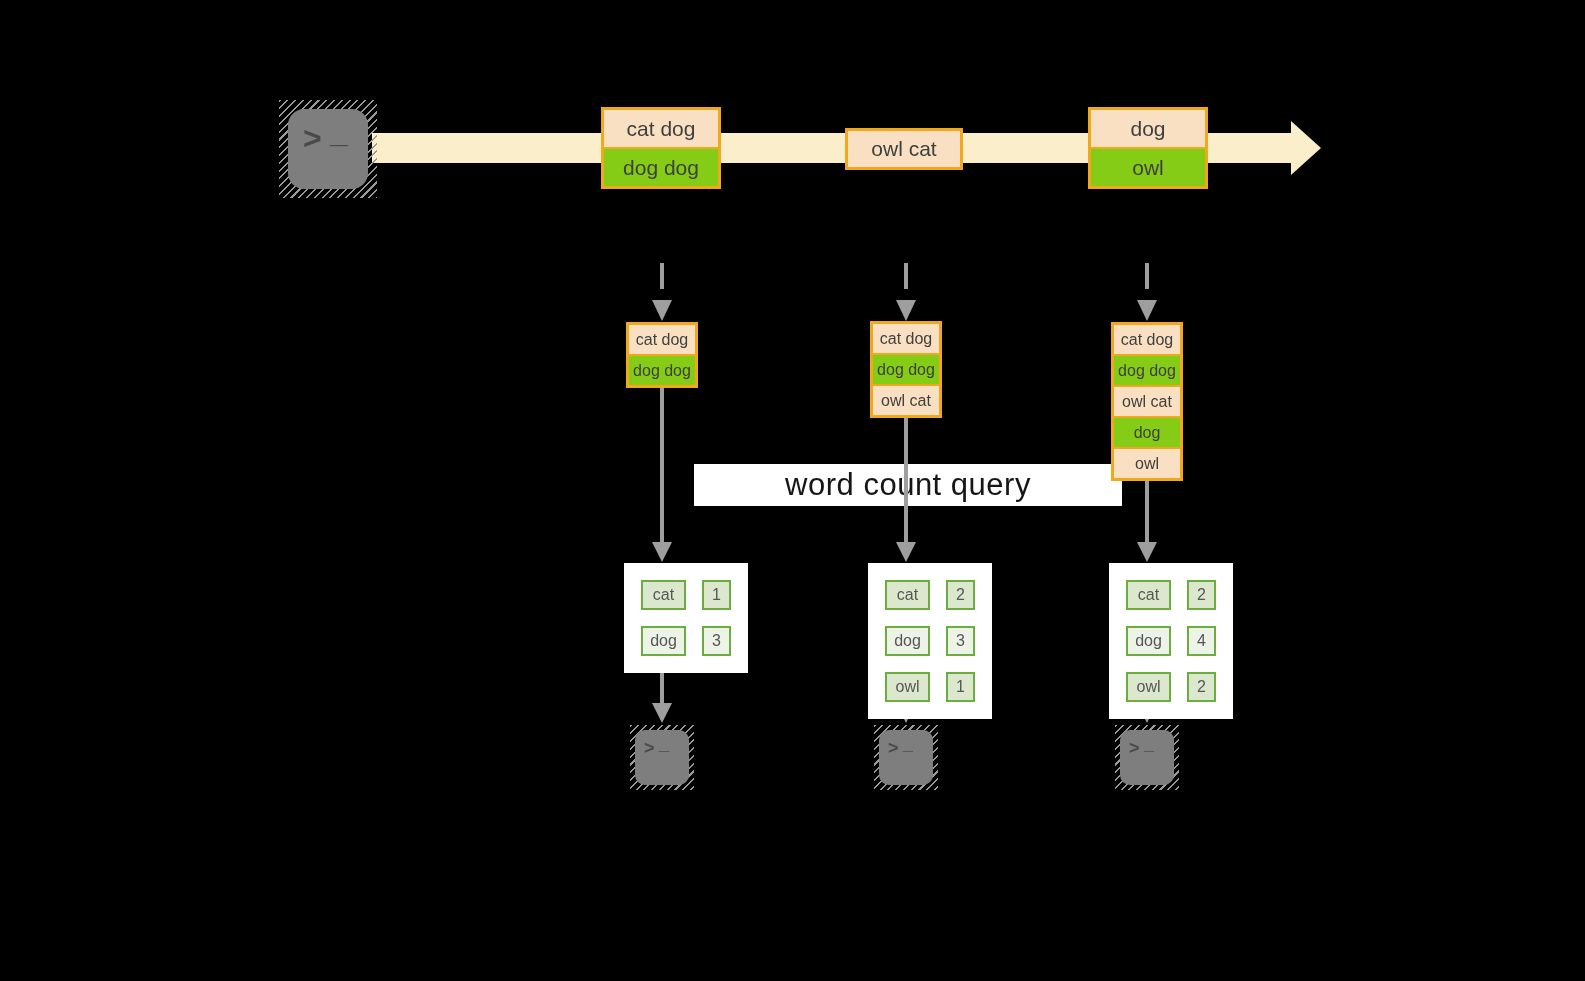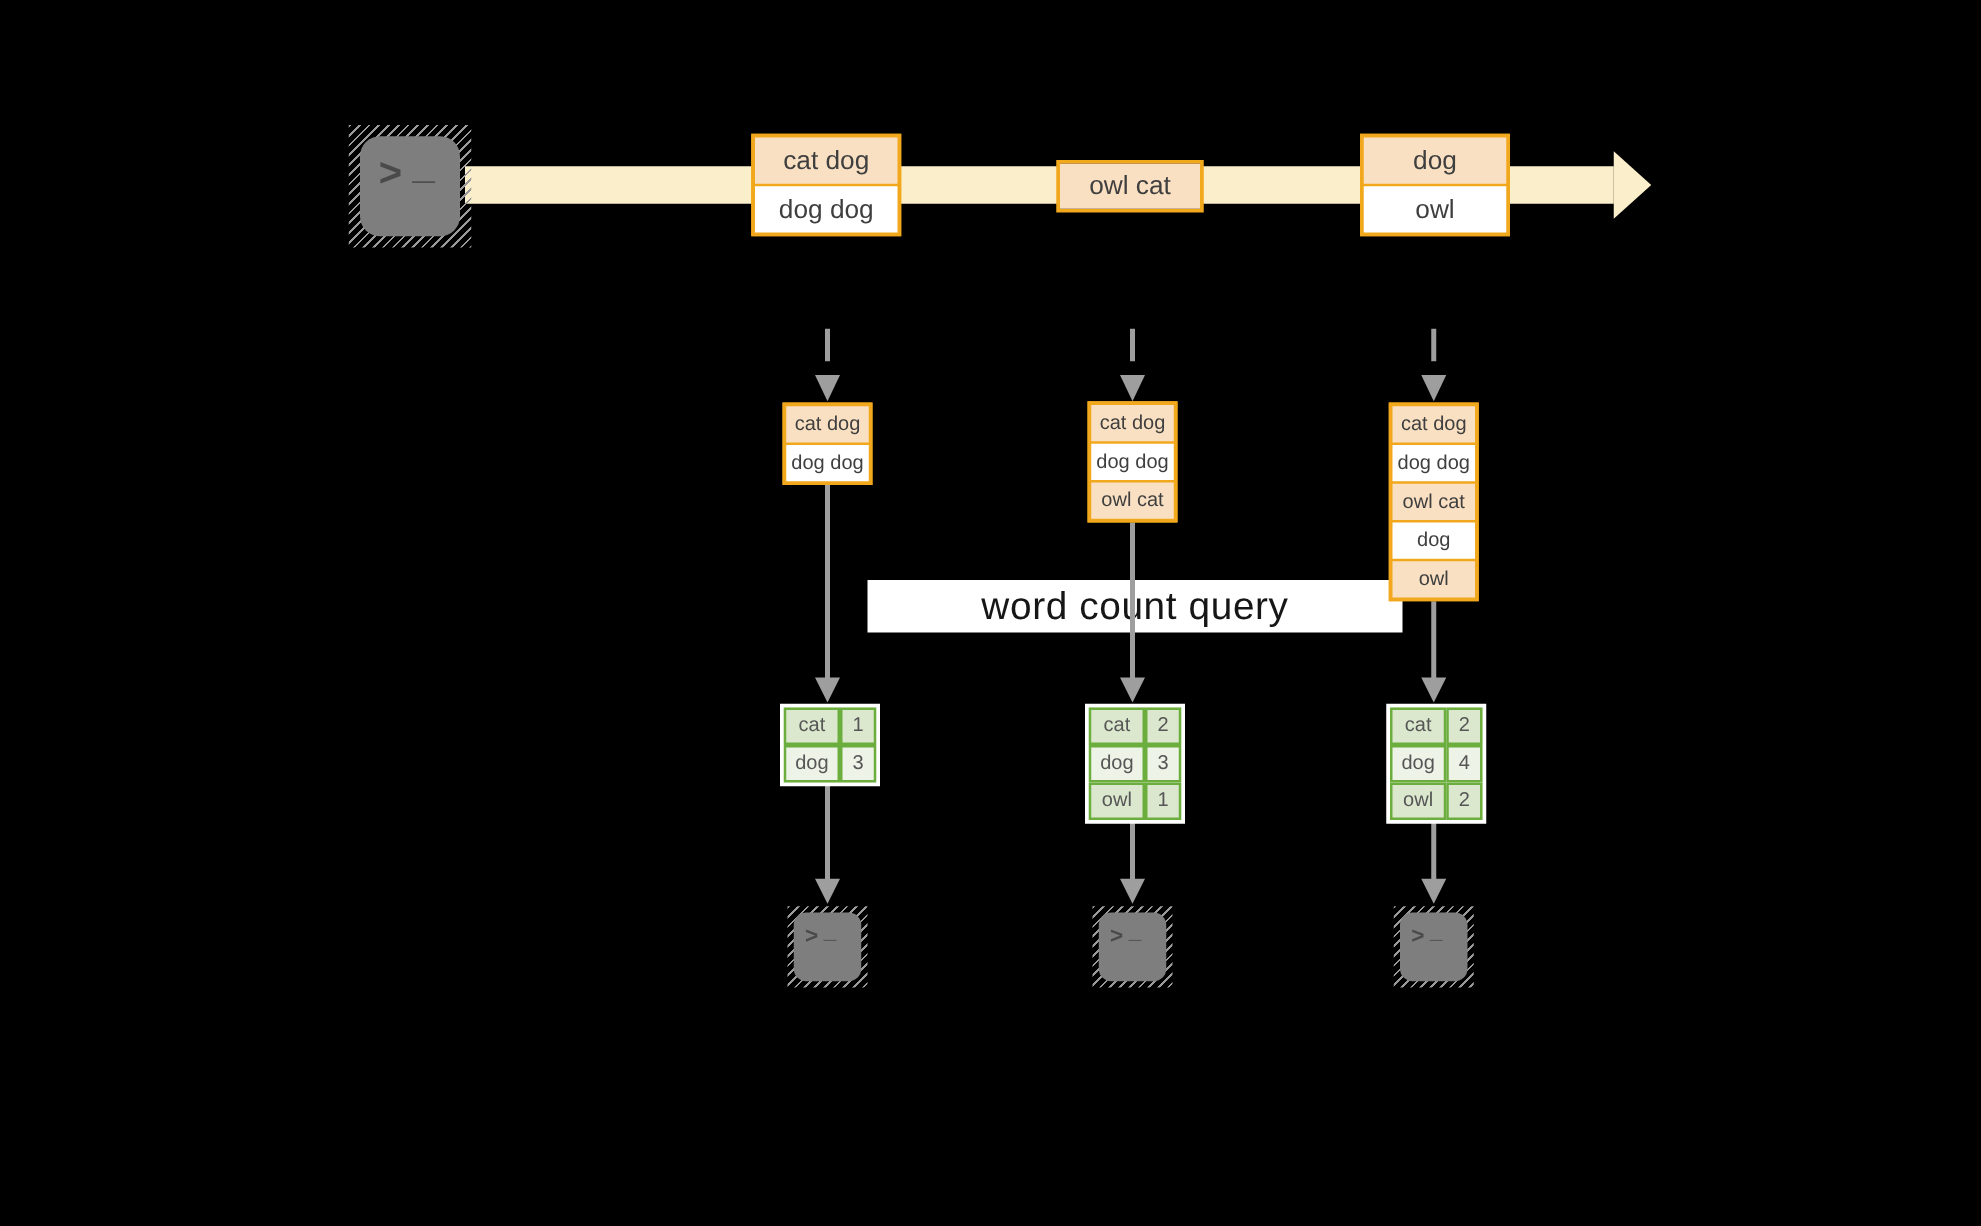--- a/index.html
+++ b/index.html
@@ -22,29 +22,29 @@
   .obox{
     position:absolute;z-index:3;border:3px solid #F2A81D;background:#F2A81D;
     display:flex;flex-direction:column;box-sizing:border-box;
   }
   .obox .orow{
     display:flex;align-items:center;justify-content:center;
     color:#3F3F3F;white-space:nowrap;
   }
   .obox .orow + .orow{margin-top:2px;}
   .orow.dark{background:#FAE0C2;}
-  .orow.light{background:#ffffff;}
+  .orow.light{background:#84cc16;}
   .batch .orow{height:37px;font-size:21px;}
   .batch2 .orow{height:36px;font-size:21px;}
   .state .orow{height:29px;font-size:16px;}
 
   
   .ctable{
-    position:absolute;z-index:3;display:grid;gap:0;background:#ffffff;
-    padding:3px;box-sizing:border-box;
+    position:absolute;z-index:3;display:grid;gap:16px;background:#ffffff;
+    padding:17px;box-sizing:border-box;
   }
   .ctable .cell{
     border:2px solid #6CAE3E;height:26px;display:flex;align-items:center;justify-content:center;
     font-size:16px;color:#565656;box-sizing:content-box;
   }
   .ctable .wcell{width:41px;}
   .ctable .ncell{width:25px;}
   .ctable .dark{background:#DBE8CE;}
   .ctable .light{background:#EDF3E7;}
 

